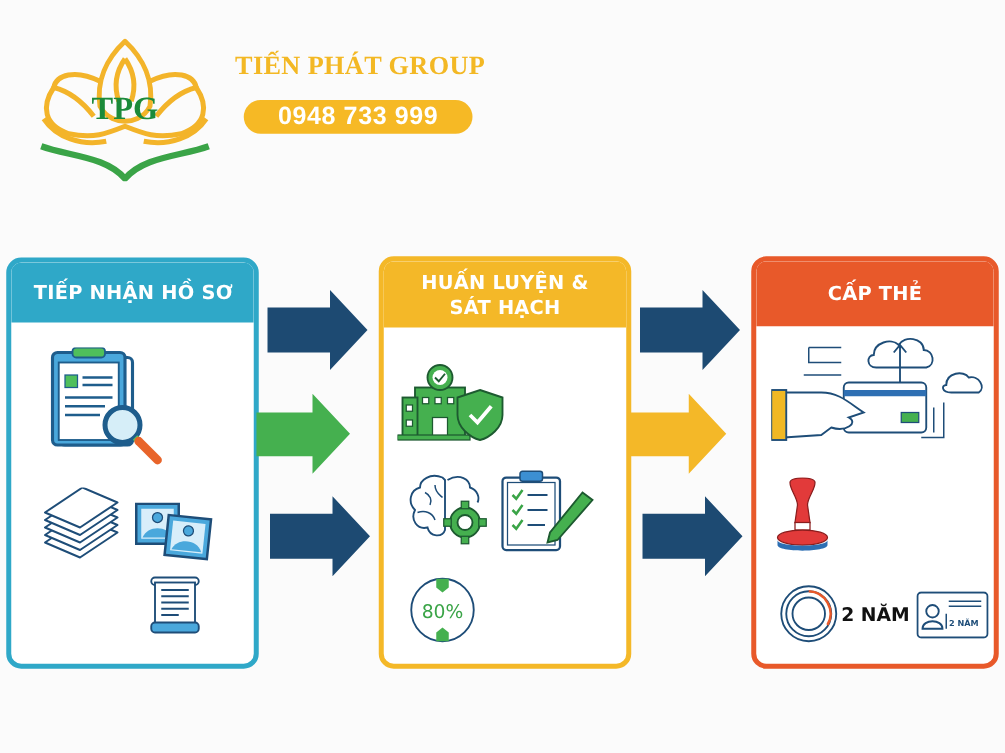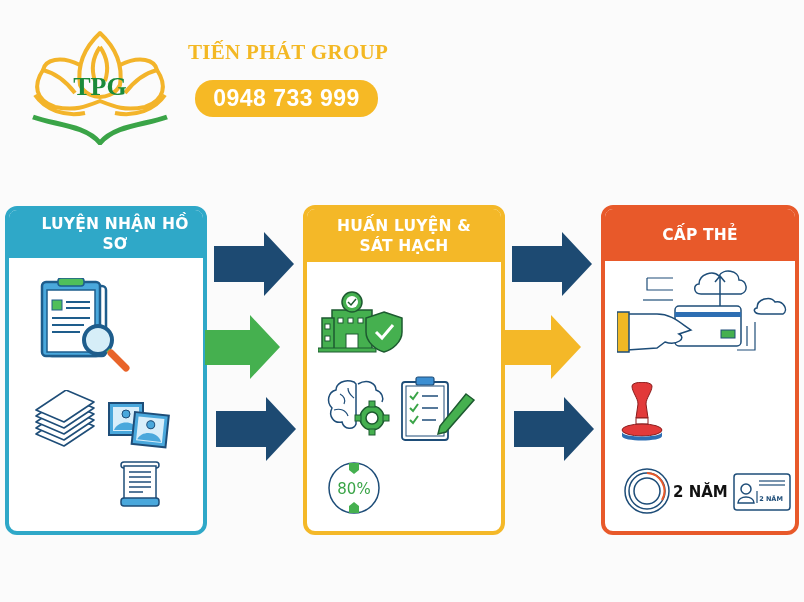--- a/index.html
+++ b/index.html
@@ -13,23 +13,23 @@
 
     
     .logo { left: 25px; top: 25px; width: 150px; height: 120px; }
     .brand-name {
       left: 188px; top: 40px;
       font-family: "Liberation Serif", serif;
       font-weight: bold; font-size: 21px; color: #f3b824;
       letter-spacing: 0.3px; white-space: nowrap;
     }
     .phone-pill {
-      left: 195px; top: 80px; width: 183px; height: 37px;
+      left: 195px; top: 80px; width: 183px; height: 27px;
       background: #f6b925; border-radius: 18px;
-      color: #fff; font-weight: bold; font-size: 23px;
+      color: #fff; font-weight: bold; font-size: 20px;
       display: flex; align-items: center; justify-content: center;
       letter-spacing: 0.5px;
     }
 
     
     .stage {
       border-radius: 12px; border: 4px solid; box-sizing: border-box;
       background: #fff; overflow: hidden;
     }
     .stage-head {
@@ -65,21 +65,21 @@
     <path d="M10 70 C20 85 40 92 60 88 M140 70 C130 85 110 92 90 88"></path>
   </g>
   <path d="M8 92 C30 100 60 100 75 118 C90 100 120 100 142 92" fill="none" stroke="#3aa447" stroke-width="5"></path>
   <text x="75" y="70" text-anchor="middle" fill="#1b8a3a" font-family="Liberation Serif, serif" font-size="26" font-weight="bold">TPG</text>
 </svg>
 
 <div class="abs brand-name">TIẾN PHÁT GROUP</div>
 <div class="abs phone-pill">0948 733 999</div>
 
 <div class="abs stage stage1">
-  <div class="stage-head">LUYỆN NHẬN HỒ SƠ</div>
+  <div class="stage-head">TIẾP NHẬN HỒ SƠ</div>
 </div>
 
 <svg class="icon" style="left:36px;top:278px;width:96px;height:94px;" viewBox="0 0 96 94">
   <rect x="12" y="8" width="58" height="70" rx="4" fill="#fff" stroke="#1e5d8c" stroke-width="2.5"></rect>
   <rect x="6" y="4" width="58" height="74" rx="4" fill="#4aa8dc" stroke="#1e5d8c" stroke-width="2.5"></rect>
   <rect x="11" y="12" width="48" height="62" fill="#fff" stroke="#1e5d8c" stroke-width="1.5"></rect>
   <rect x="22" y="0" width="26" height="8" rx="3" fill="#4fbf5b" stroke="#1e5d8c" stroke-width="1.5"></rect>
   <rect x="16" y="22" width="10" height="10" fill="#4fbf5b" stroke="#1e5d8c" stroke-width="1"></rect>
   <g stroke="#1e5d8c" stroke-width="2">
       <line x1="30" y1="24" x2="54" y2="24"></line>

